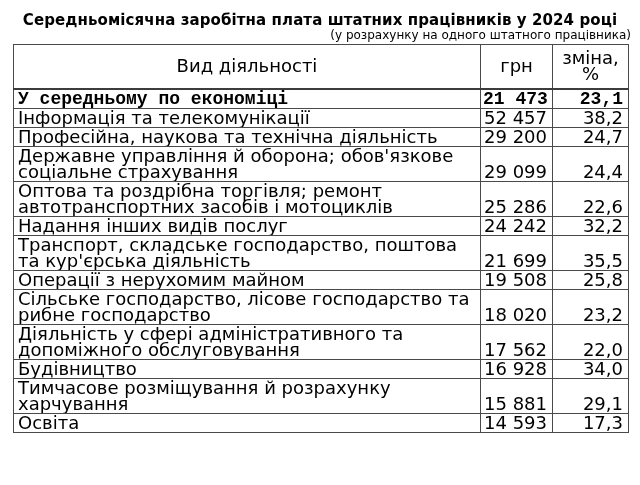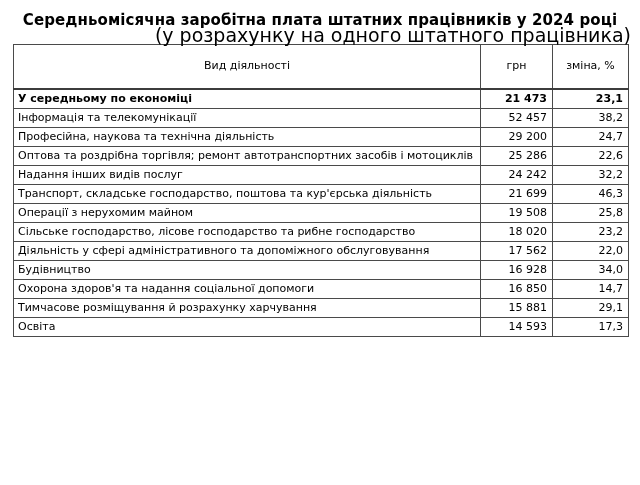--- a/index.html
+++ b/index.html
@@ -13,36 +13,36 @@
   .page-title {
     font-size: 15px;
     font-weight: bold;
     text-align: center;
     line-height: 16px;
     letter-spacing: 0.1px;
     margin-top: 12px;
     white-space: nowrap;
   }
   .page-subtitle {
-    font-size: 19px;
+    font-size: 12px;
     text-align: right;
     line-height: 15px;
     padding-right: 9px;
     white-space: nowrap;
   }
   table.salary-table {
     border-collapse: collapse;
     table-layout: fixed;
     margin-left: 13px;
     margin-top: 1px;
     width: 615px;
   }
   .salary-table th, .salary-table td {
     border: 1px solid #4a4a4a;
-    font-size: 11px;
+    font-size: 18px;
     line-height: 16px;
     overflow: hidden;
   }
   .salary-table th {
     font-weight: normal;
     text-align: center;
     vertical-align: middle;
     height: 44px;
     padding: 1px 2px;
   }
@@ -54,20 +54,21 @@
   .salary-table td.num {
     text-align: right;
     vertical-align: bottom;
     padding: 1px 5px 1px 2px;
     white-space: nowrap;
     margin-top: 8px;
   }
   .salary-table tr.summary td {
     font-weight: bold;
     border-top: 2px solid #3c3c3c;
+    font-family: Liberation Mono, monospace;
   }
 </style>
 </head>
 <body>
 
 <div class="page-title">Середньомісячна заробітна плата штатних працівників у 2024 році</div>
 <div class="page-subtitle">(у розрахунку на одного штатного працівника)</div>
 
 <table class="salary-table">
   <colgroup>
@@ -92,33 +93,38 @@
       <td class="act">Інформація та телекомунікації</td>
       <td class="num">52 457</td>
       <td class="num">38,2</td>
     </tr>
     <tr>
       <td class="act">Професійна, наукова та технічна діяльність</td>
       <td class="num">29 200</td>
       <td class="num">24,7</td>
     </tr>
     <tr>
+      <td class="act">Державне управління й оборона; обов'язкове соціальне страхування</td>
+      <td class="num">29 099</td>
+      <td class="num">24,4</td>
+    </tr>
+    <tr>
       <td class="act">Оптова та роздрібна торгівля; ремонт автотранспортних засобів і мотоциклів</td>
       <td class="num">25 286</td>
       <td class="num">22,6</td>
     </tr>
     <tr>
       <td class="act">Надання інших видів послуг</td>
       <td class="num">24 242</td>
       <td class="num">32,2</td>
     </tr>
     <tr>
       <td class="act">Транспорт, складське господарство, поштова та кур'єрська діяльність</td>
       <td class="num">21 699</td>
-      <td class="num">46,3</td>
+      <td class="num">35,5</td>
     </tr>
     <tr>
       <td class="act">Операції з нерухомим майном</td>
       <td class="num">19 508</td>
       <td class="num">25,8</td>
     </tr>
     <tr>
       <td class="act">Сільське господарство, лісове господарство та рибне господарство</td>
       <td class="num">18 020</td>
       <td class="num">23,2</td>
@@ -127,25 +133,20 @@
       <td class="act">Діяльність у сфері адміністративного та допоміжного обслуговування</td>
       <td class="num">17 562</td>
       <td class="num">22,0</td>
     </tr>
     <tr>
       <td class="act">Будівництво</td>
       <td class="num">16 928</td>
       <td class="num">34,0</td>
     </tr>
     <tr>
-      <td class="act">Охорона здоров'я та надання соціальної допомоги</td>
-      <td class="num">16 850</td>
-      <td class="num">14,7</td>
-    </tr>
-    <tr>
       <td class="act">Тимчасове розміщування й розрахунку харчування</td>
       <td class="num">15 881</td>
       <td class="num">29,1</td>
     </tr>
     <tr>
       <td class="act">Освіта</td>
       <td class="num">14 593</td>
       <td class="num">17,3</td>
     </tr>
   </tbody>

